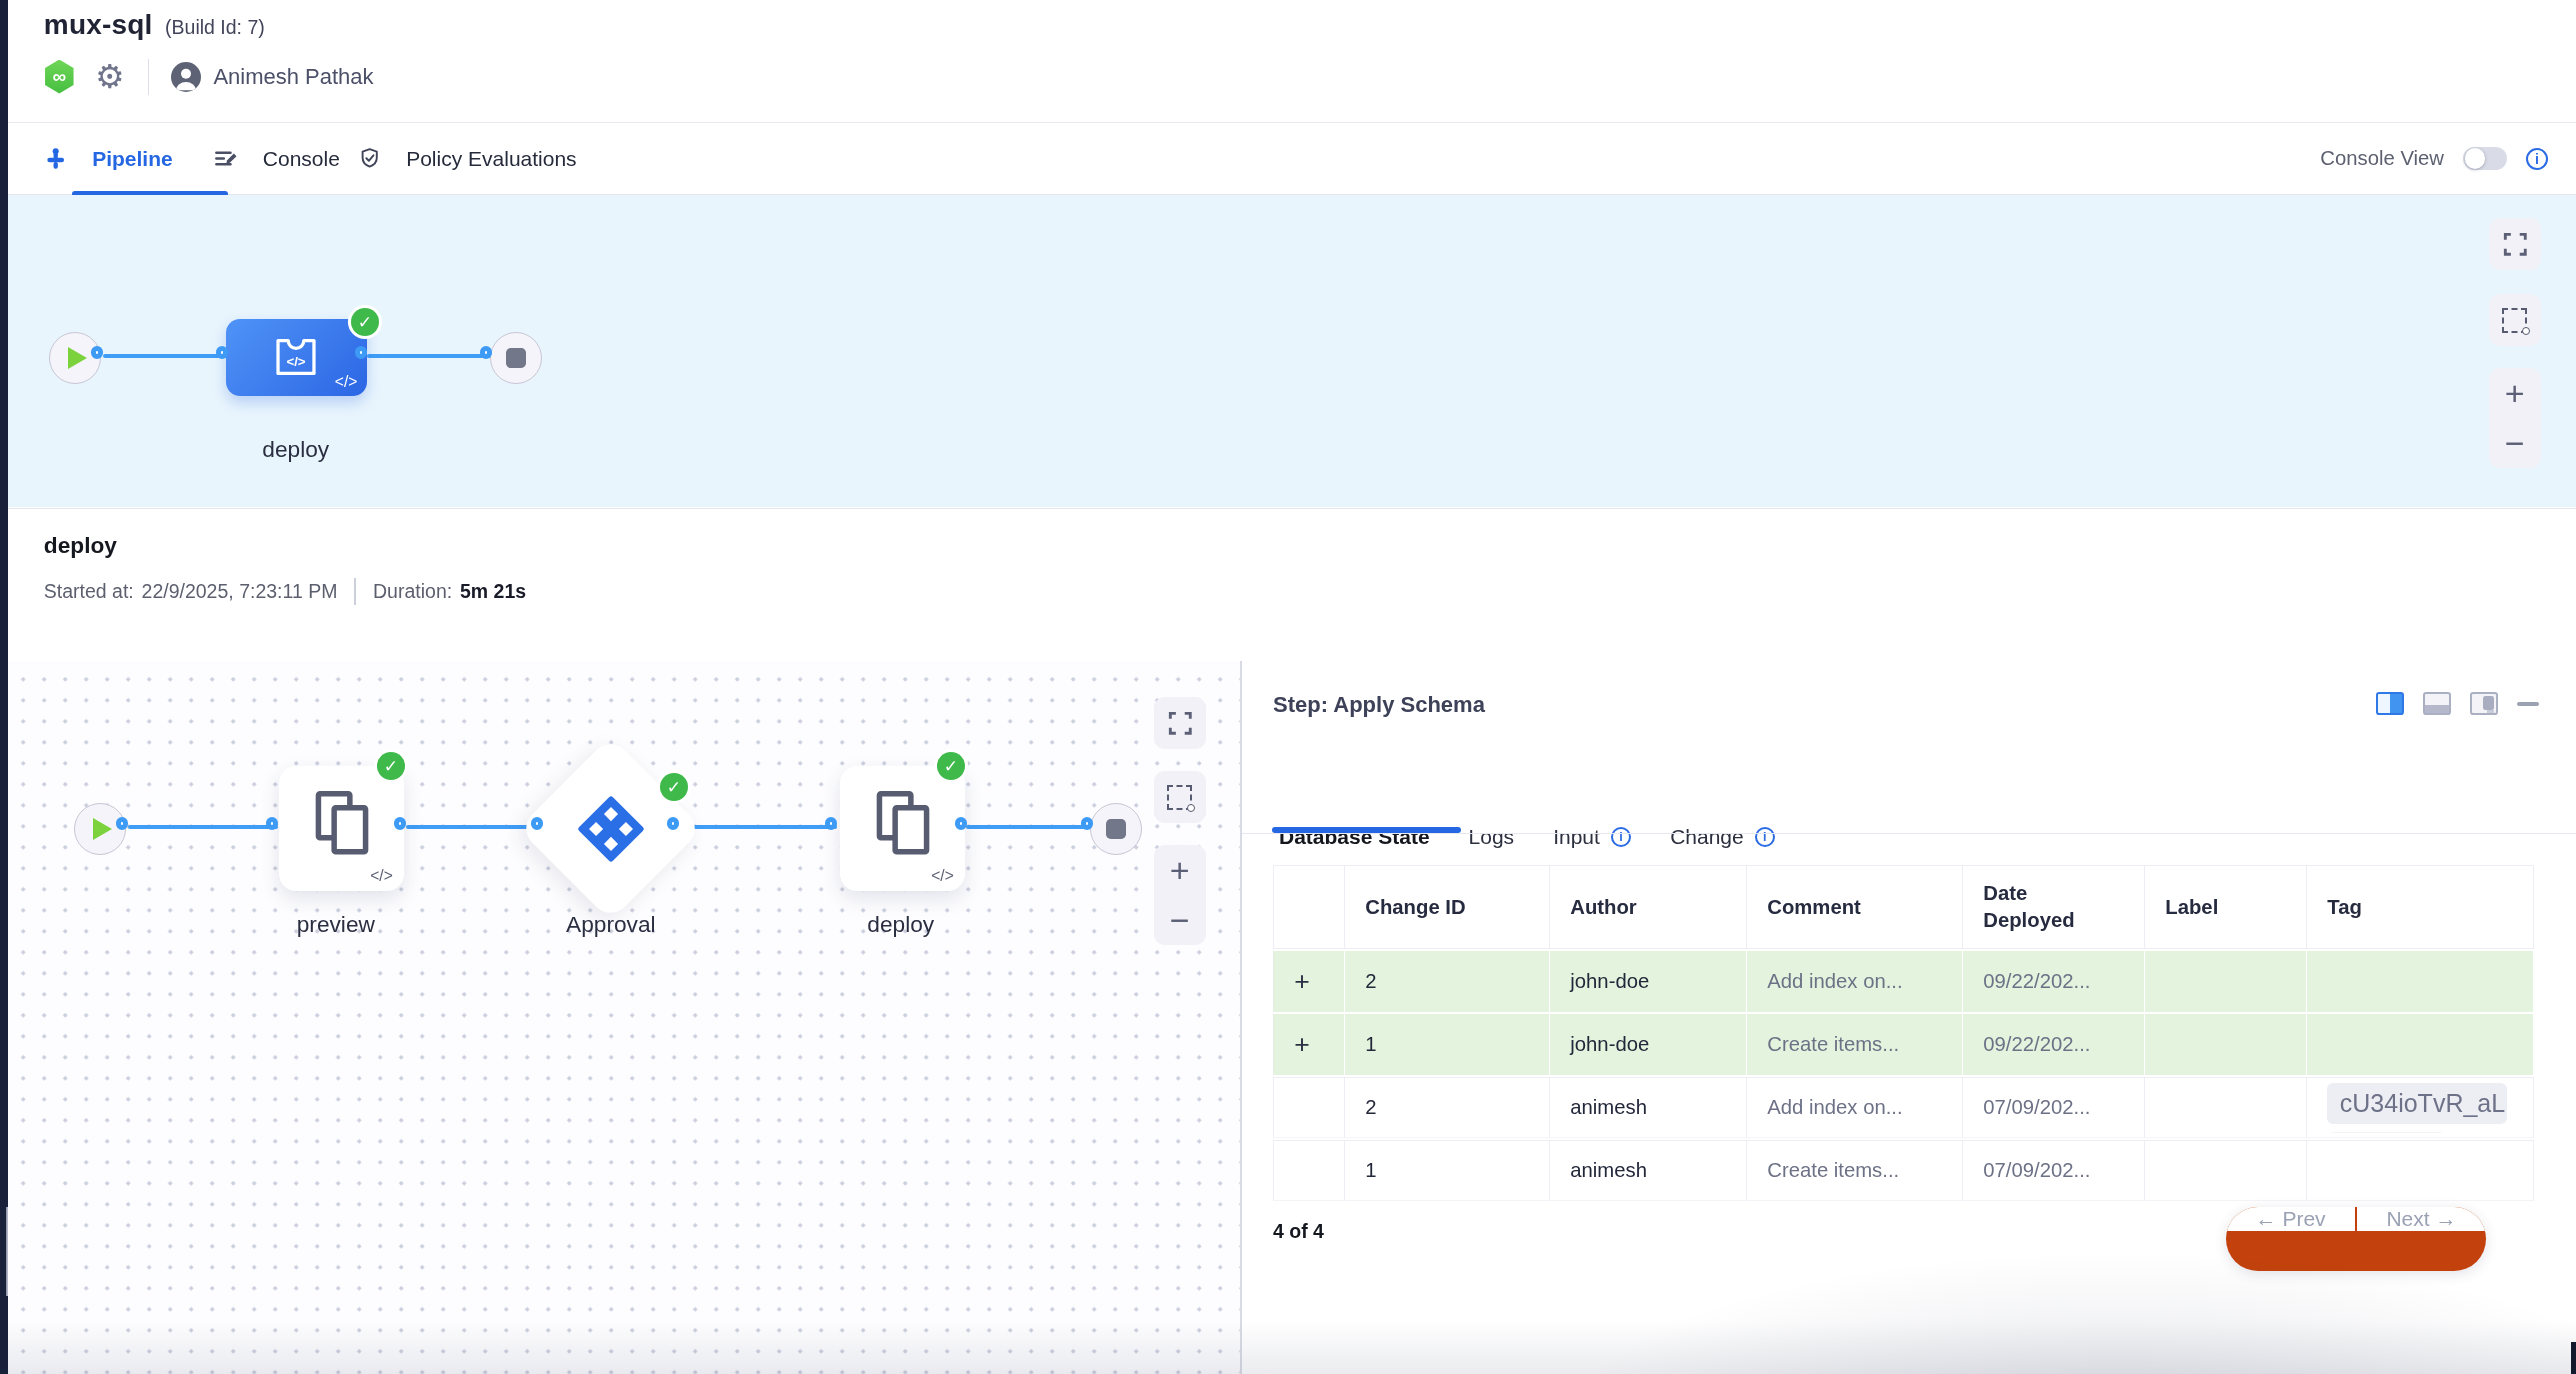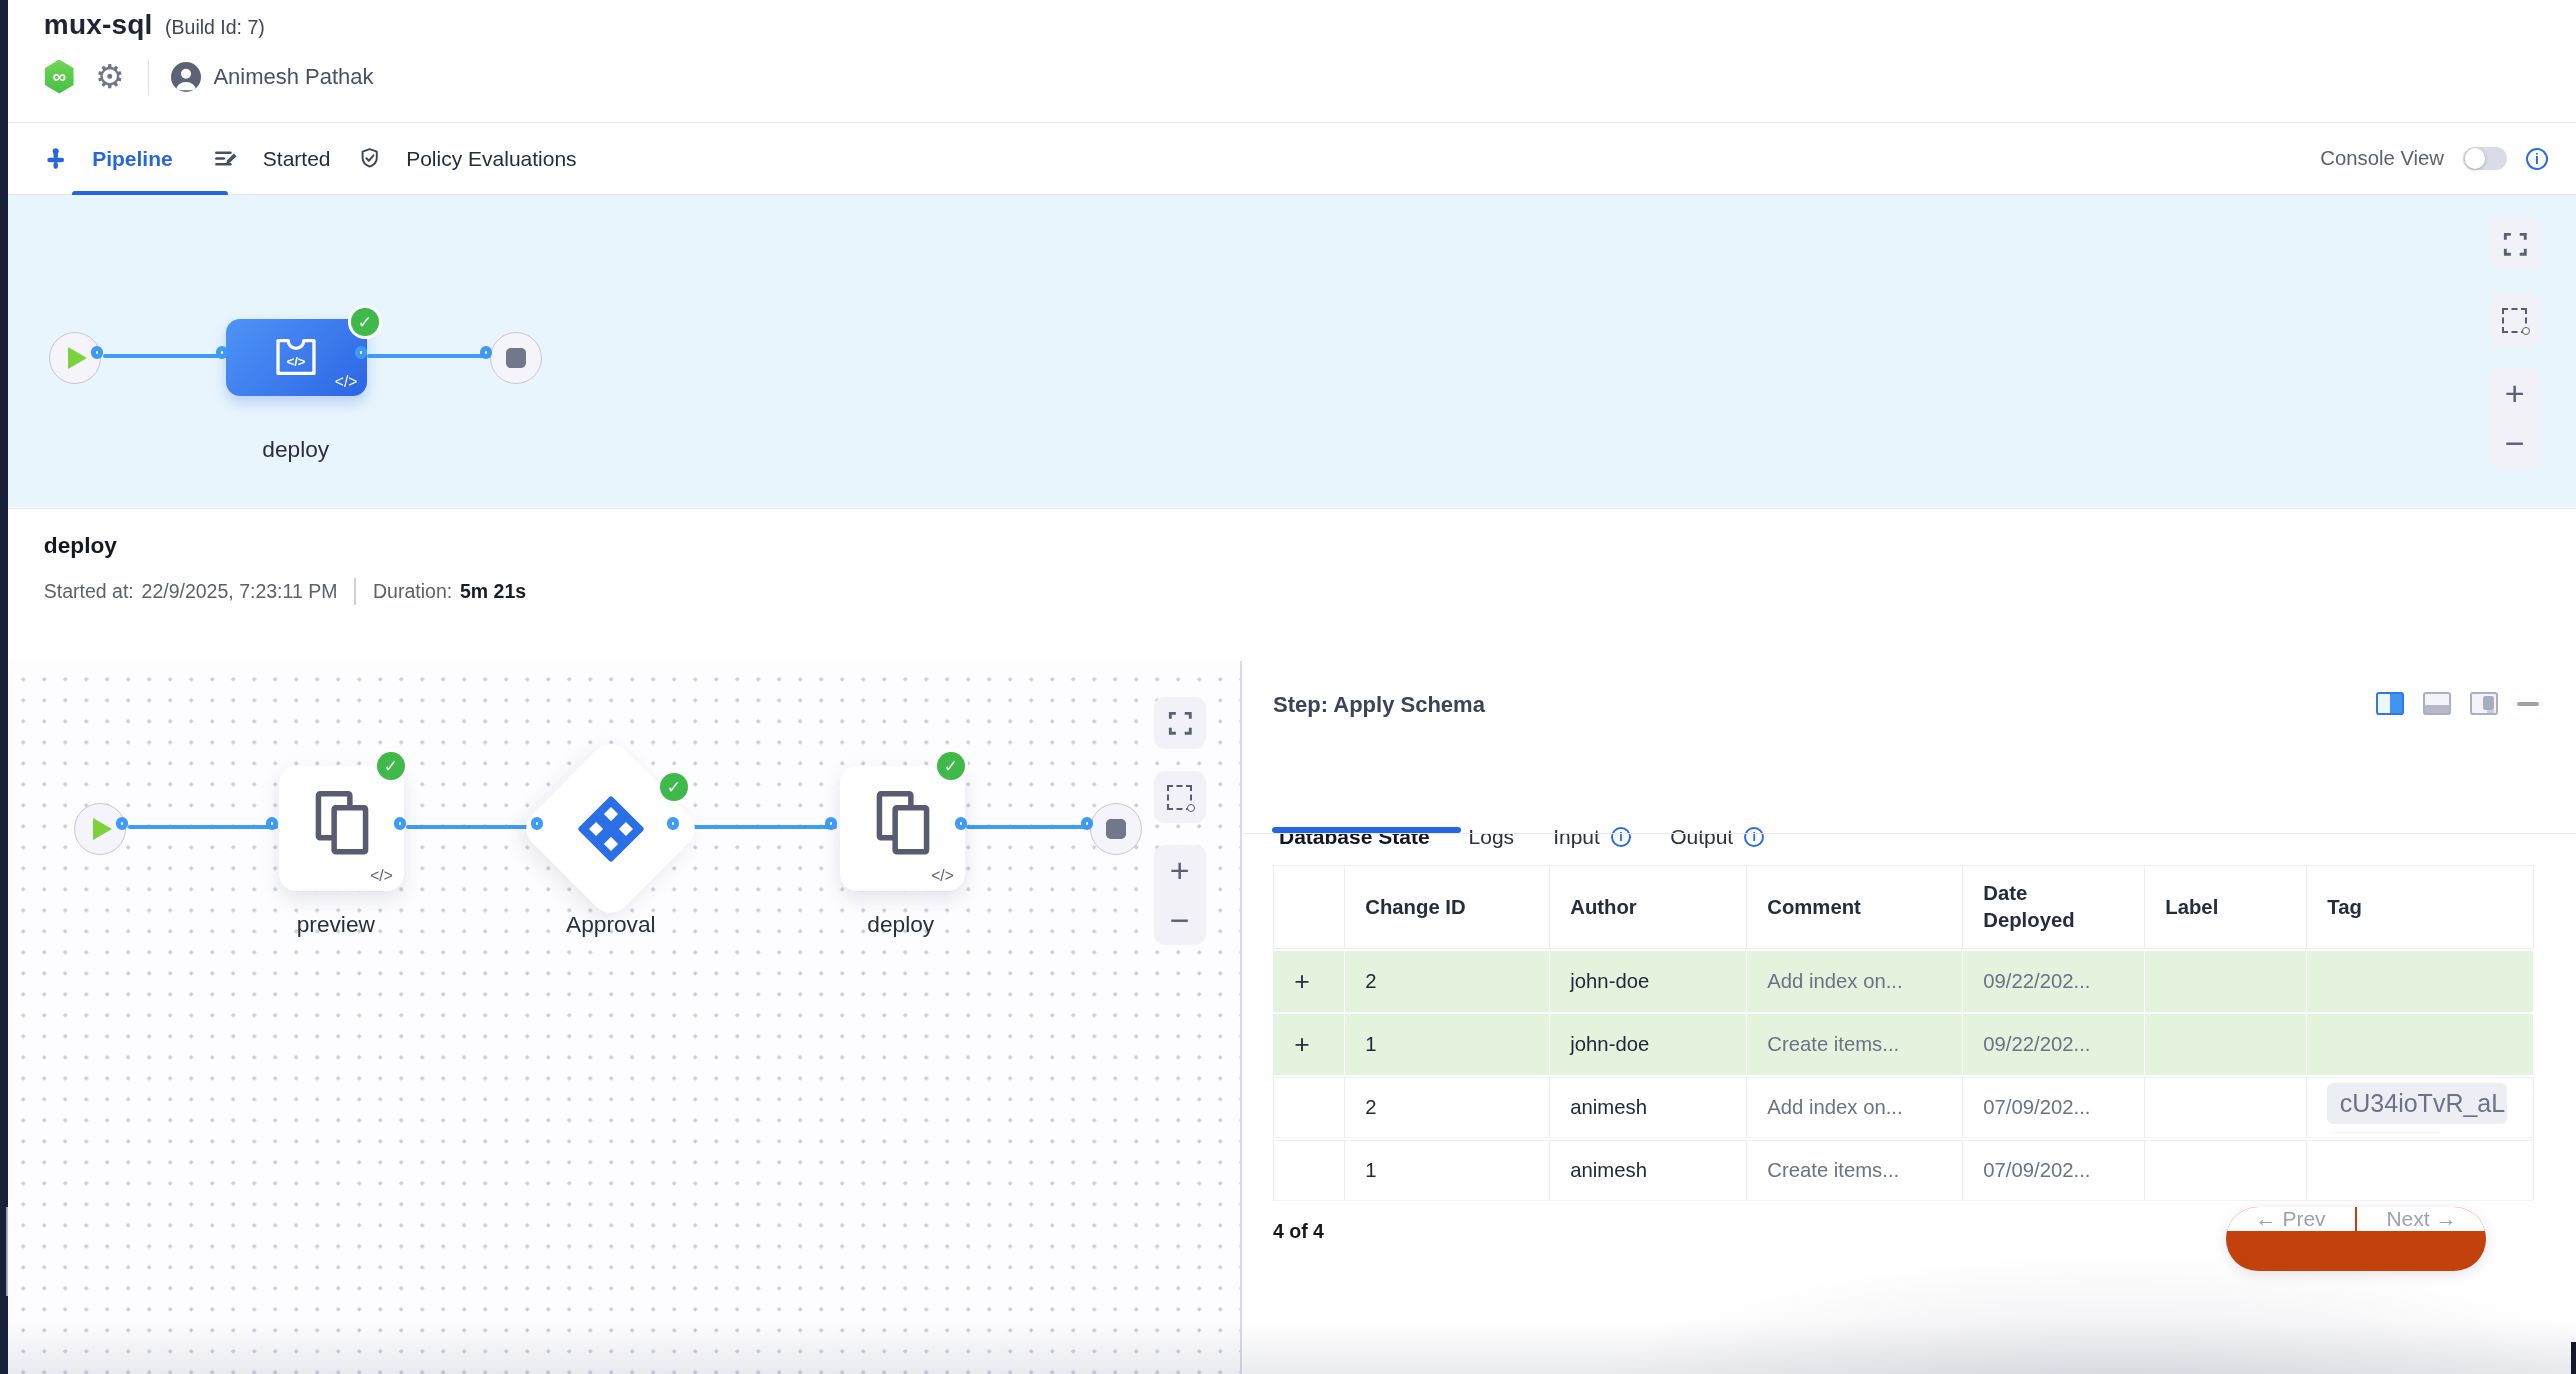--- a/index.html
+++ b/index.html
@@ -182,21 +182,21 @@
         <rect x="11.4" y="18" width="5.2" height="8" rx="2.4" fill="#2566e2"></rect>
       </svg>
       <span>Pipeline</span>
       <span class="tab-underline"></span>
     </div>
     <div class="tab tab-inputs">
       <svg width="25" height="25" viewBox="0 0 30 30">
         <path d="M4 8h17M4 15h9M4 22h17" stroke="#4a4f63" stroke-width="3" stroke-linecap="round" fill="none"></path>
         <path d="M17 17 L25 9 l3.2 3.2 -8 8 -4.4 1.2 z" fill="#4a4f63"></path>
       </svg>
-      <span>Started</span>
+      <span>Console</span>
     </div>
     <div class="tab tab-policy">
       <svg width="23.4" height="23.4" viewBox="0 0 28 28">
         <path d="M14 2.5l8.5 3v7.5c0 5.2-3.6 8.8-8.5 10.5-4.9-1.7-8.5-5.3-8.5-10.5V5.5z" stroke="#3f4458" stroke-width="2.3" fill="none" stroke-linejoin="round"></path>
         <path d="M10 13.5l3 3 5.5-6.5" stroke="#3f4458" stroke-width="2.3" fill="none" stroke-linecap="round" stroke-linejoin="round"></path>
       </svg>
       <span>Policy Evaluations</span>
     </div>
     <div class="tabbar-right">
       <span class="console-label">Console View</span>
@@ -353,21 +353,21 @@
         <span>Database State</span>
       </span>
       <span class="panel-tab">
         <span>Logs</span>
       </span>
       <span class="panel-tab">
         <span>Input</span>
         <span class="info-dot">i</span>
       </span>
       <span class="panel-tab">
-        <span>Output</span>
+        <span>Change</span>
         <span class="info-dot">i</span>
       </span>
     </div>
     <div class="panel-tab-underline"></div>
     <div class="panel-tab-border"></div>
 
     <table class="db">
       <colgroup>
         <col style="width:72px">
           <col style="width:205px">

